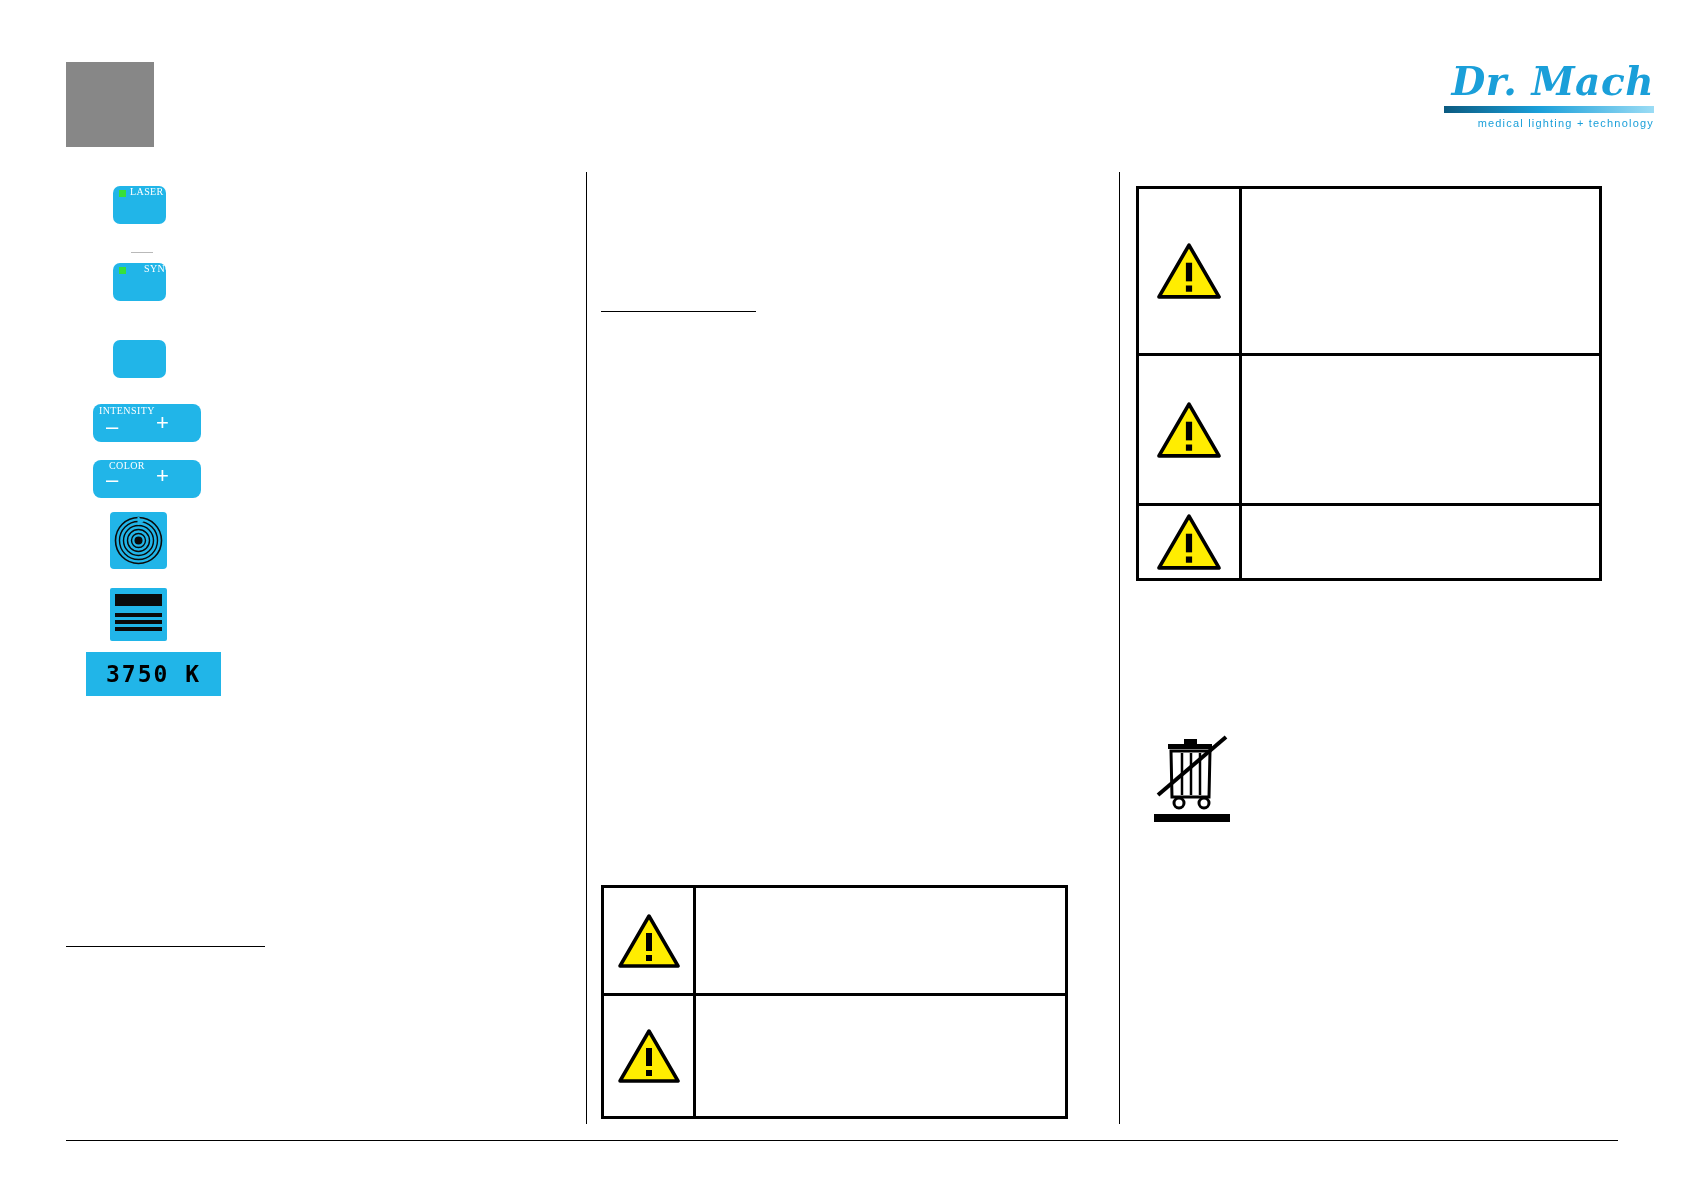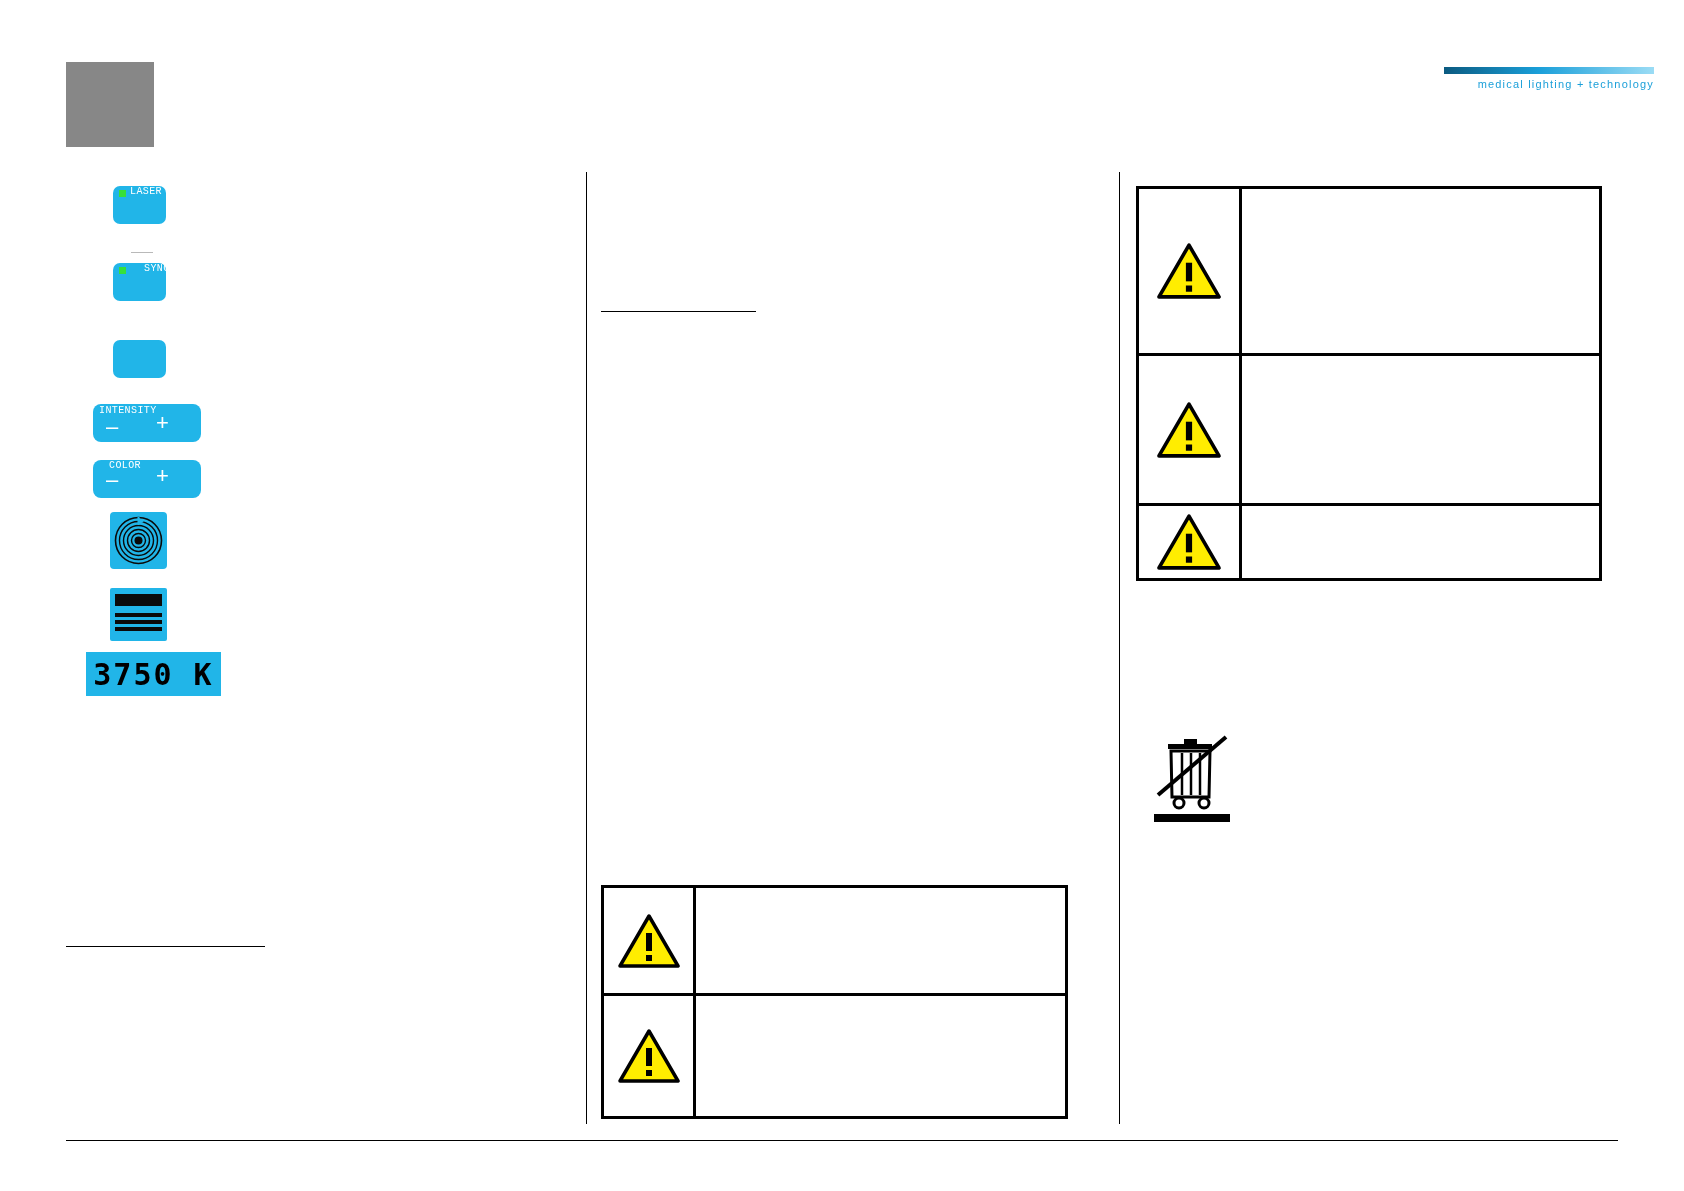--- a/index.html
+++ b/index.html
@@ -75,21 +75,21 @@
   .btn {
     position: absolute;
     background: #21b5e8;
     border-radius: 7px;
   }
   .btn-label {
     position: absolute;
     color: #ffffff;
     font-size: 10px;
     letter-spacing: 0.4px;
-    font-family: Liberation Mono, monospace;
+    font-family: Liberation Serif, serif;
   }
   .led {
     position: absolute;
     width: 7px;
     height: 7px;
     background: #36e03b;
   }
 
   .btn-laser { left: 113px; top: 186px; width: 53px; height: 38px; }
   .btn-sync  { left: 113px; top: 263px; width: 53px; height: 38px; }
@@ -112,21 +112,21 @@
   .btn-shade {
     left: 110px; top: 588px; width: 57px; height: 53px;
     border-radius: 2px;
   }
   .display-k {
     position: absolute;
     left: 86px; top: 652px; width: 135px; height: 44px;
     background: #21b5e8;
     color: #000000;
     font-family: "DejaVu Sans Mono", monospace;
-    font-size: 30px;
+    font-size: 23px;
     font-weight: bold;
     letter-spacing: 2px;
     display: flex;
     align-items: center;
     justify-content: center;
   }
 
   .underline-rule {
     position: absolute;
     height: 1px;
@@ -191,20 +191,21 @@
   }
 
   .fan-svg, .shade-svg { display:block; }
 </style>
 </head>
 <body>
 
 <div class="grey-box"></div>
 
 <div class="logo">
+  <div class="logo-name">Dr. Mach</div>
   <div class="logo-bar"></div>
   <div class="logo-tag">medical  lighting + technology</div>
 </div>
 
 <div class="vrule vrule-1"></div>
 <div class="vrule vrule-2"></div>
 <div class="hrule-bottom"></div>
 
 <div class="underline-rule rule-left"></div>
 <div class="underline-rule rule-mid"></div>

